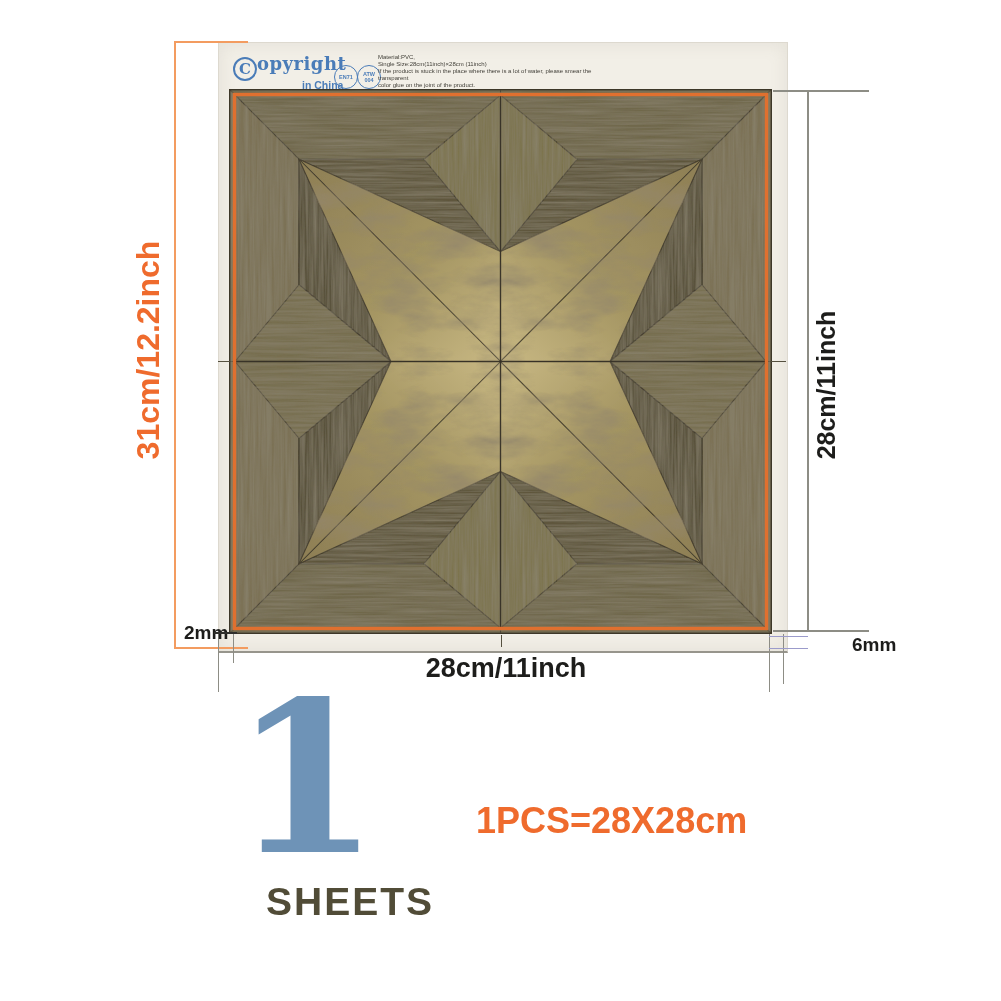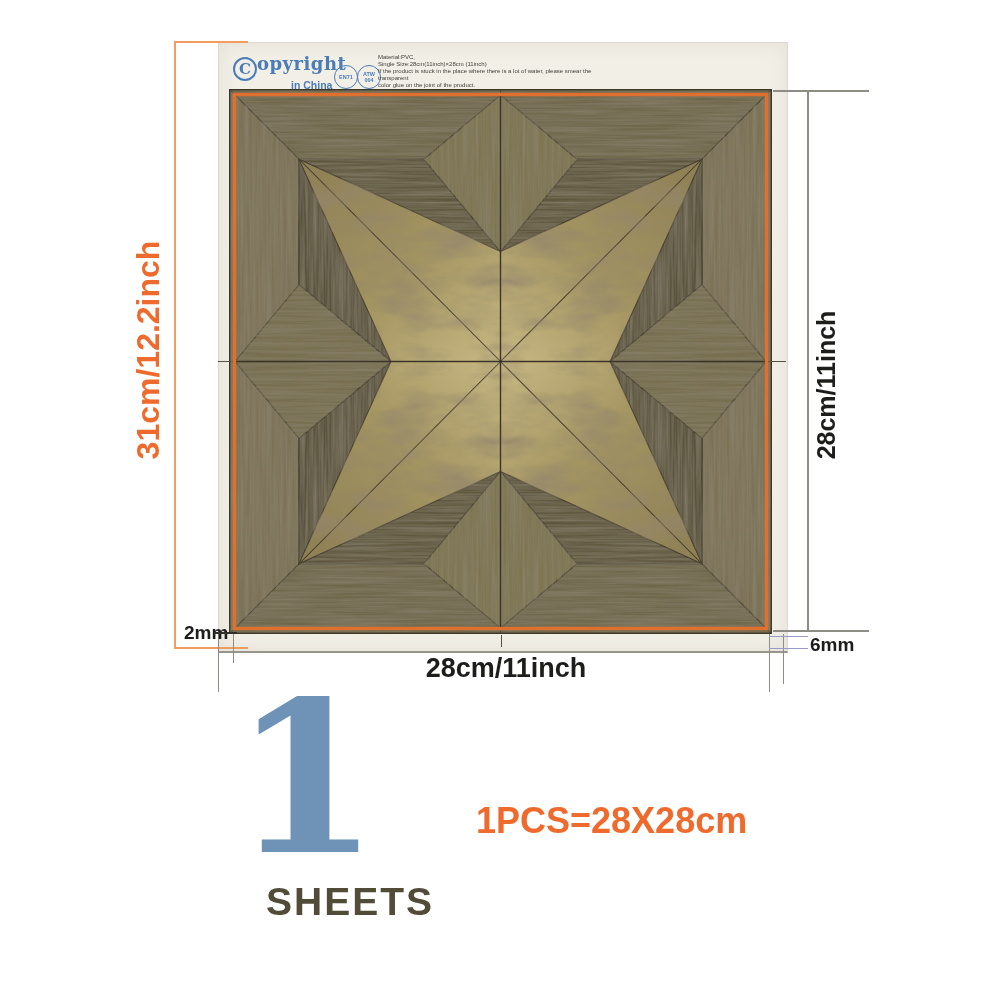--- a/index.html
+++ b/index.html
@@ -8,21 +8,21 @@
   .abs{position:absolute;}
   
   .paper{left:218px;top:42px;width:568px;height:608px;background:#f2efe7;
          border:1px solid #ddd9cf;border-bottom:2px solid #97958c;
          box-shadow:inset 0 0 18px rgba(120,115,100,0.12);}
   .logo-c{left:233px;top:57px;width:20px;height:20px;border:2.4px solid #4a7cb8;border-radius:50%;
           color:#4a7cb8;font-weight:bold;font-size:15px;line-height:20px;text-align:center;
           font-family:"DejaVu Serif",serif;}
   .logo-rest{left:257px;top:53px;font-family:"DejaVu Serif",serif;font-weight:bold;
              font-size:18px;color:#4a7cb8;letter-spacing:0.5px;}
-  .logo-sub{left:291px;top:79px;font-size:10.5px;font-weight:bold;color:#4a7cb8;}
+  .logo-sub{left:302px;top:79px;font-size:10.5px;font-weight:bold;color:#4a7cb8;}
   .badge{width:22px;height:22px;border:1.6px solid #4a7cb8;border-radius:50%;color:#4a7cb8;
          display:flex;flex-direction:column;align-items:center;justify-content:center;
          font-size:5.5px;font-weight:bold;line-height:6px;text-align:center;}
   .badge1{left:334px;top:65px;}
   .badge2{left:357px;top:65px;}
   .info{left:378px;top:54px;width:230px;font-size:6px;line-height:7.1px;color:#413f38;}
   
   .dim-line{background:#8d8d85;}
   .dim-orange{background:#f39c60;}
   .vlabel{white-space:nowrap;transform:translate(-50%,-50%) rotate(-90deg);}
@@ -143,19 +143,19 @@
   <div class="abs tick" style="left:233px;top:634px;width:1.4px;height:29px;"></div>
   <div class="abs tick" style="left:769px;top:634px;width:1.4px;height:58px;"></div>
   <div class="abs tick" style="left:783px;top:634px;width:1.4px;height:50px;"></div>
   <div class="abs lbl-bottom" style="left:506px;top:653px;">28cm/11inch</div>
 
   <div class="abs lbl-mm" style="left:184px;top:622px;">2mm</div>
   <div class="abs" style="left:214px;top:632px;width:23px;height:1.8px;background:#2f2f2c;"></div>
 
   <div class="abs bracket" style="left:769px;top:636px;width:39px;"></div>
   <div class="abs bracket" style="left:769px;top:648px;width:39px;"></div>
-  <div class="abs lbl-mm" style="left:810px;top:634px;">6mm</div>
+  <div class="abs lbl-mm" style="left:852px;top:634px;">6mm</div>
 
   <div class="abs big-one">1</div>
   <div class="abs sheets">SHEETS</div>
   <div class="abs spec spec1">1PCS=28X28cm</div>
 
 </div>
 
 </body></html>

